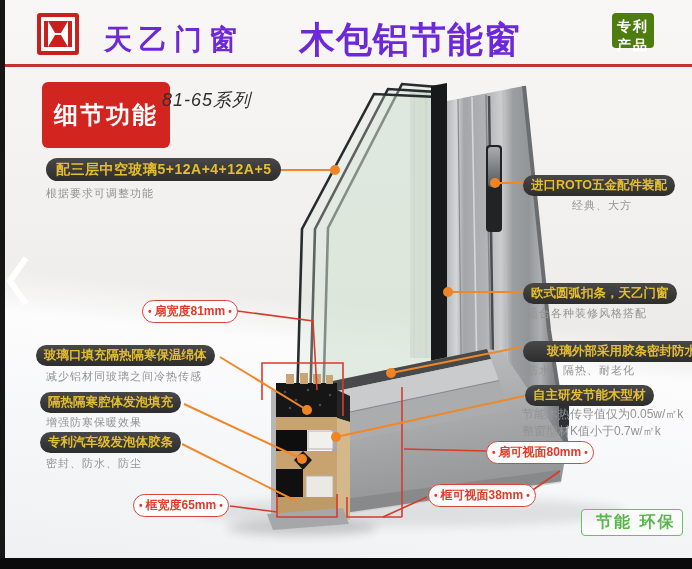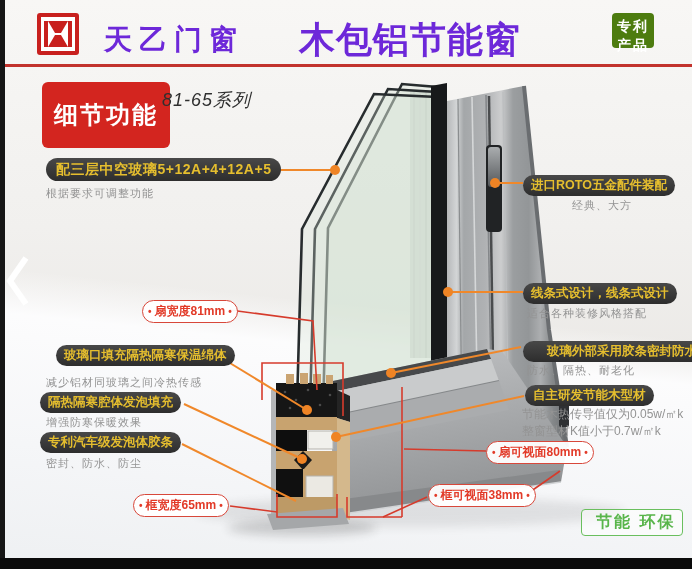--- a/index.html
+++ b/index.html
@@ -164,30 +164,30 @@
 <div class="patent">
   <div>专利</div>
   <div>产品</div>
 </div>
 <div class="red-line"></div>
 <div class="badge">细节功能</div>
 <div class="series">81-65系列</div>
 
 <div class="dark-pill pill-lg" style="left:46px;top:158px;">配三层中空玻璃5+12A+4+12A+5</div>
 <div class="sub" style="left:46px;top:186px;">根据要求可调整功能</div>
-<div class="dark-pill" style="left:56px;top:345px;text-align:right;">玻璃口填充隔热隔寒保温绵体</div>
-<div class="sub" style="left:46px;top:369px;margin-top:6px;">减少铝材同玻璃之间冷热传感</div>
+<div class="dark-pill" style="left:36px;top:345px;text-align:right;">玻璃口填充隔热隔寒保温绵体</div>
+<div class="sub" style="left:46px;top:369px;">减少铝材同玻璃之间冷热传感</div>
 <div class="dark-pill" style="left:40px;top:392px;">隔热隔寒腔体发泡填充</div>
 <div class="sub" style="left:46px;top:415px;">增强防寒保暖效果</div>
 <div class="dark-pill" style="left:40px;top:432px;">专利汽车级发泡体胶条</div>
 <div class="sub" style="left:46px;top:456px;">密封、防水、防尘</div>
 
 <div class="dark-pill" style="left:523px;top:175px;text-align:center;">进口ROTO五金配件装配</div>
 <div class="sub" style="left:546px;top:198px;margin-left:26px;">经典、大方</div>
-<div class="dark-pill" style="left:523px;top:283px;">线条式设计，线条式设计</div>
+<div class="dark-pill" style="left:523px;top:283px;">欧式圆弧扣条，天乙门窗</div>
 <div class="sub" style="left:527px;top:306px;">适合各种装修风格搭配</div>
 <div class="dark-pill" style="left:523px;top:341px;padding-left:24px;">玻璃外部采用胶条密封防水</div>
 <div class="sub" style="left:527px;top:363px;">防水、隔热、耐老化</div>
 <div class="dark-pill" style="left:525px;top:385px;text-align:center;">自主研发节能木型材</div>
 <div class="sub sub-sm" style="left:522px;top:406px;">节能木热传导值仅为0.05w/㎡k</div>
 <div class="sub sub-sm" style="left:522px;top:423px;">整窗型材K值小于0.7w/㎡k</div>
 
 <div class="measure" style="left:142px;top:300px;">
     <span class="dot">•</span>
     <span>扇宽度81mm</span>

